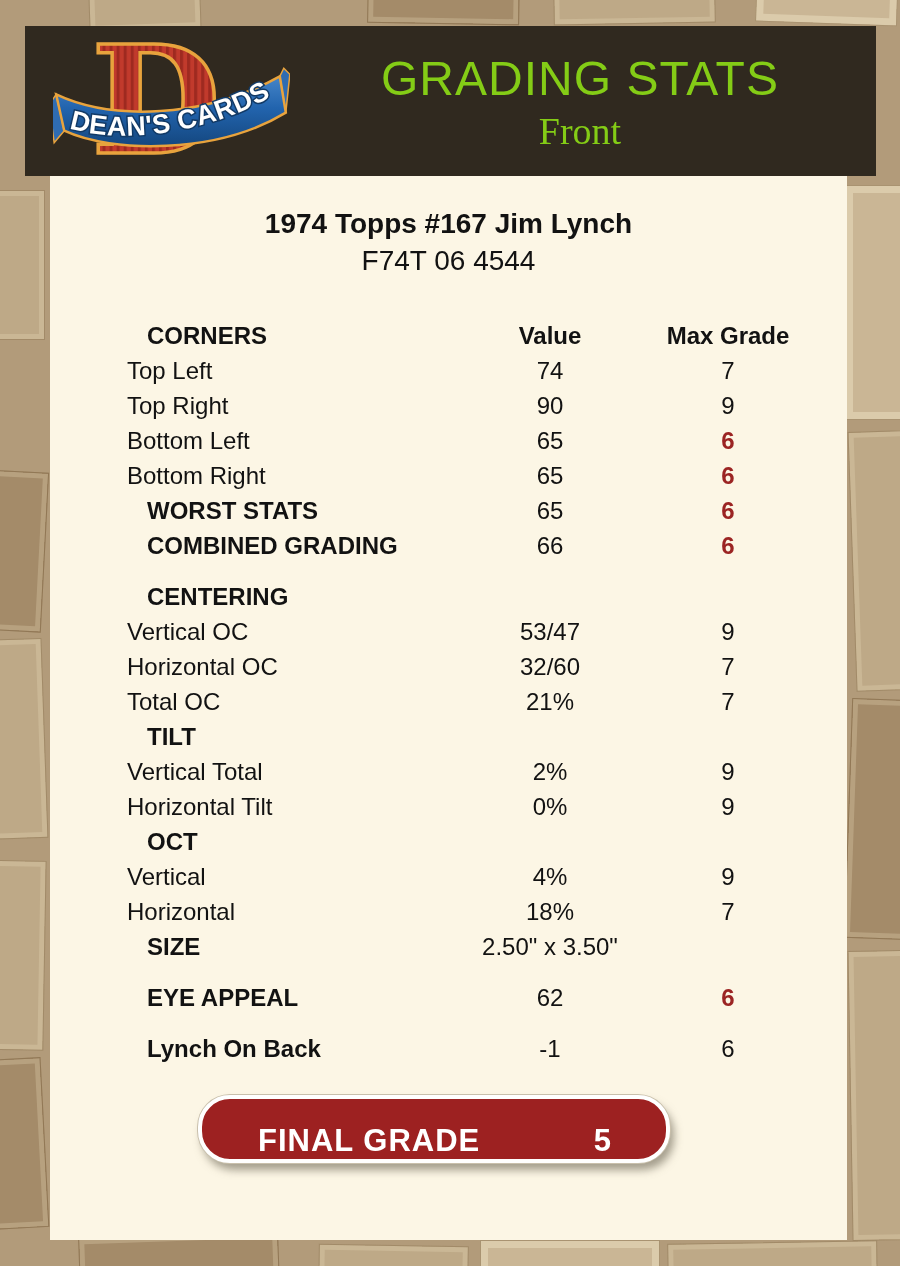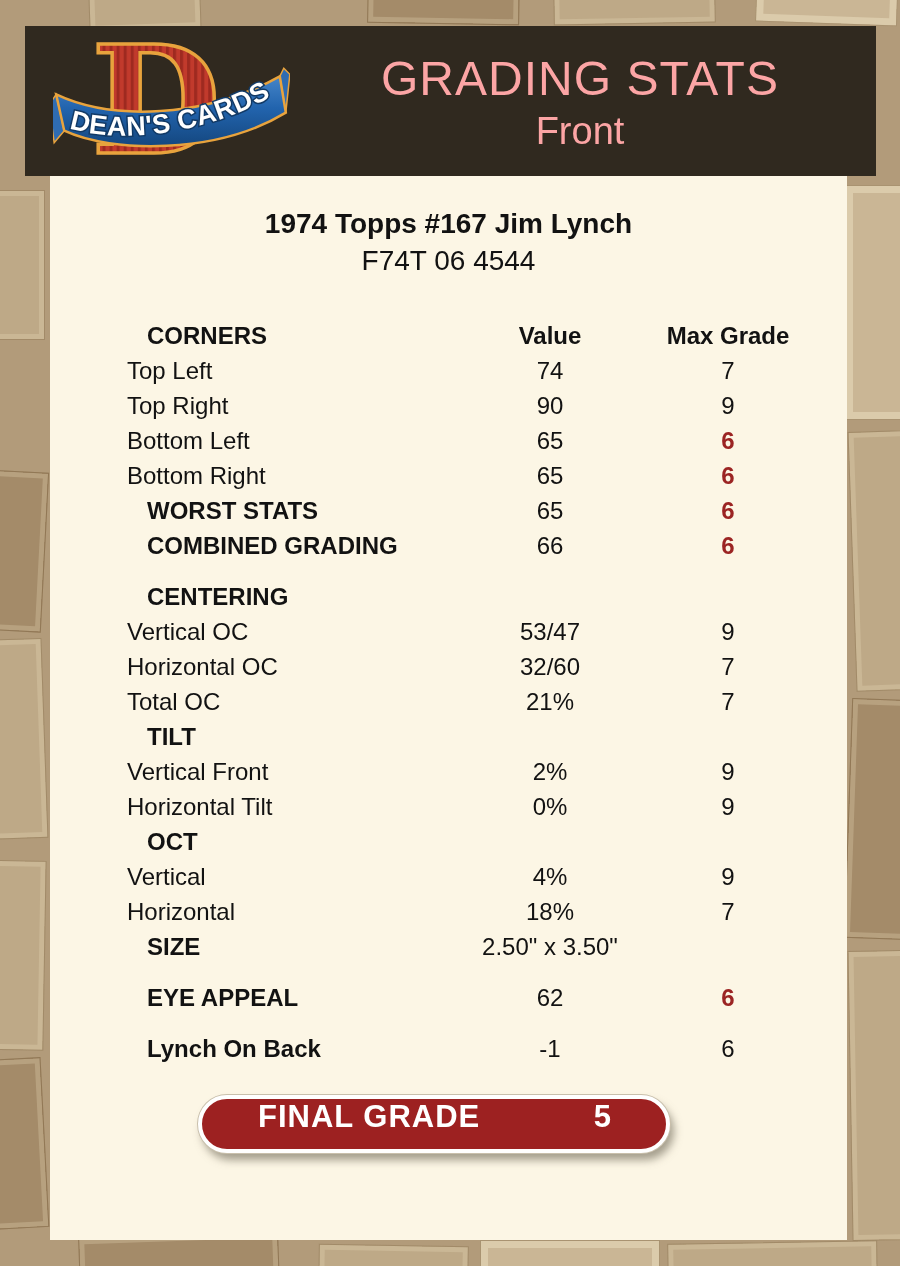--- a/index.html
+++ b/index.html
@@ -17,47 +17,47 @@
     box-shadow: inset 0 0 0 5px rgba(232,218,185,0.28);
   }
   .bgcard.dk { background:rgba(150,124,88,0.5); }
   .bgcard.lt { background:rgba(225,210,175,0.5); box-shadow: inset 0 0 0 7px rgba(240,228,198,0.45); }
 
   .header {
     position:absolute; left:25px; top:26px; width:851px; height:150px;
     background:#30291f;
   }
   .logo { position:absolute; left:28px; top:4px; width:237px; height:141px; }
-  .h-text { position:absolute; left:300px; top:24px; width:510px; text-align:center; color:#fca5a5; }
+  .h-text { position:absolute; left:300px; top:24px; width:510px; text-align:center; color:#84cc16; }
   .h-title { font-size:48px; line-height:58px; letter-spacing:1px; }
-  .h-sub   { font-size:38px; line-height:46px; }
+  .h-sub   { font-size:38px; line-height:46px;font-family:Liberation Serif, serif; }
 
   .page {
     position:absolute; left:50px; top:176px; width:797px; height:1064px;
     background:#fcf6e5; color:#121212;
   }
   .card-title { position:absolute; top:32px; left:0; width:100%; text-align:center; font-size:28px; font-weight:bold; }
   .card-code  { position:absolute; top:69px; left:0; width:100%; text-align:center; font-size:28px; }
 
   .gtable { position:absolute; top:142px; left:0; width:100%; }
   .row { position:relative; height:35px; line-height:35px; font-size:24px; }
   .row.gap { margin-top:16px; }
   .c-label { padding-left:97px; white-space:nowrap; }
   .row.ind .c-label { padding-left:77px; }
   .row.head .c-label { font-weight:bold; }
   .c-value { position:absolute; top:0; left:370px; width:260px; text-align:center; white-space:nowrap; }
   .c-grade { position:absolute; top:0; left:608px; width:140px; text-align:center; }
   .th-row .c-value, .th-row .c-grade { font-weight:bold; }
   .c-grade.red { color:#9b2423; font-weight:bold; }
 
   .final {
-    position:absolute; left:148px; top:919px; width:472px; height:58px;
+    position:absolute; left:148px; top:919px; width:472px; height:68px;
     background:#9d2121; border:4px solid #ffffff; border-radius:32px;
     box-shadow: 0 0 0 1px #c9c0ac, 4px 7px 8px rgba(105,98,82,0.6);
-    color:#ffffff; display:flex; align-items:flex-start; justify-content:space-between;
+    color:#ffffff; display:flex; align-items:flex-end; justify-content:space-between;
     padding:0 54px 0 56px; font-size:31px; font-weight:bold; letter-spacing:1px;
   }
 </style>
 </head>
 <body>
 
 <div class="stage">
 
   <div>
     <div class="bgcard" style="left:88px;  top:-62px;  width:112px; height:92px;  transform:rotate(-2deg);"></div>
@@ -166,21 +166,21 @@
         <div class="c-label">Total OC</div>
         <div class="c-value">21%</div>
         <div class="c-grade">7</div>
       </div>
       <div class="row head">
         <div class="c-label">TILT</div>
         <div class="c-value"></div>
         <div class="c-grade"></div>
       </div>
       <div class="row ind">
-        <div class="c-label">Vertical Front</div>
+        <div class="c-label">Vertical Total</div>
         <div class="c-value">2%</div>
         <div class="c-grade">9</div>
       </div>
       <div class="row ind">
         <div class="c-label">Horizontal Tilt</div>
         <div class="c-value">0%</div>
         <div class="c-grade">9</div>
       </div>
       <div class="row head">
         <div class="c-label">OCT</div>

